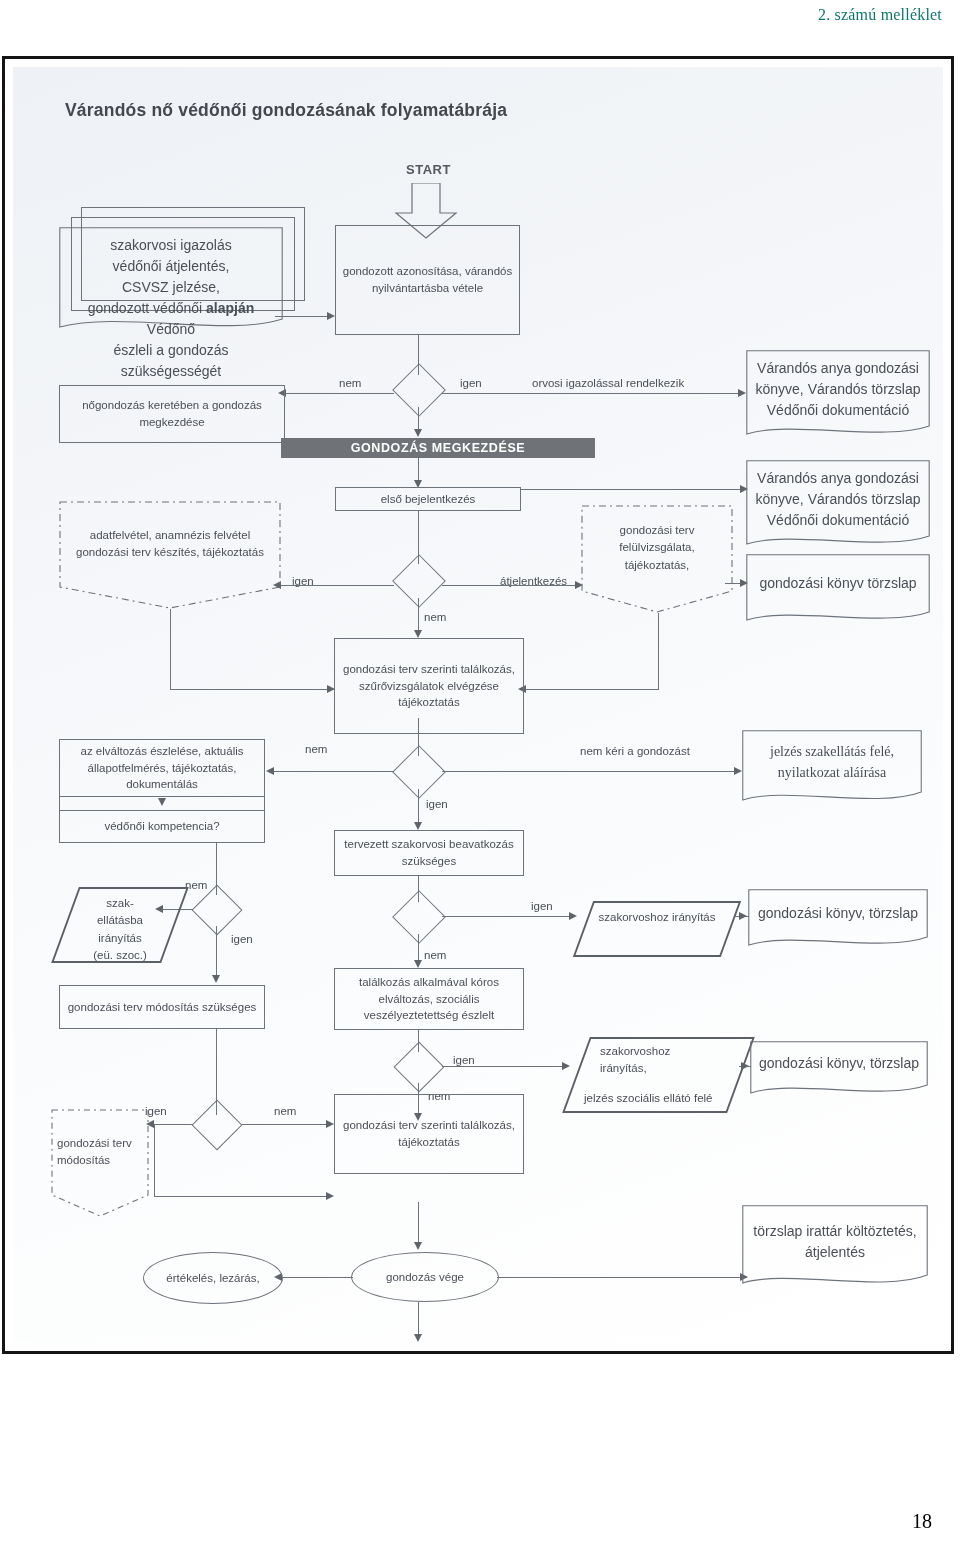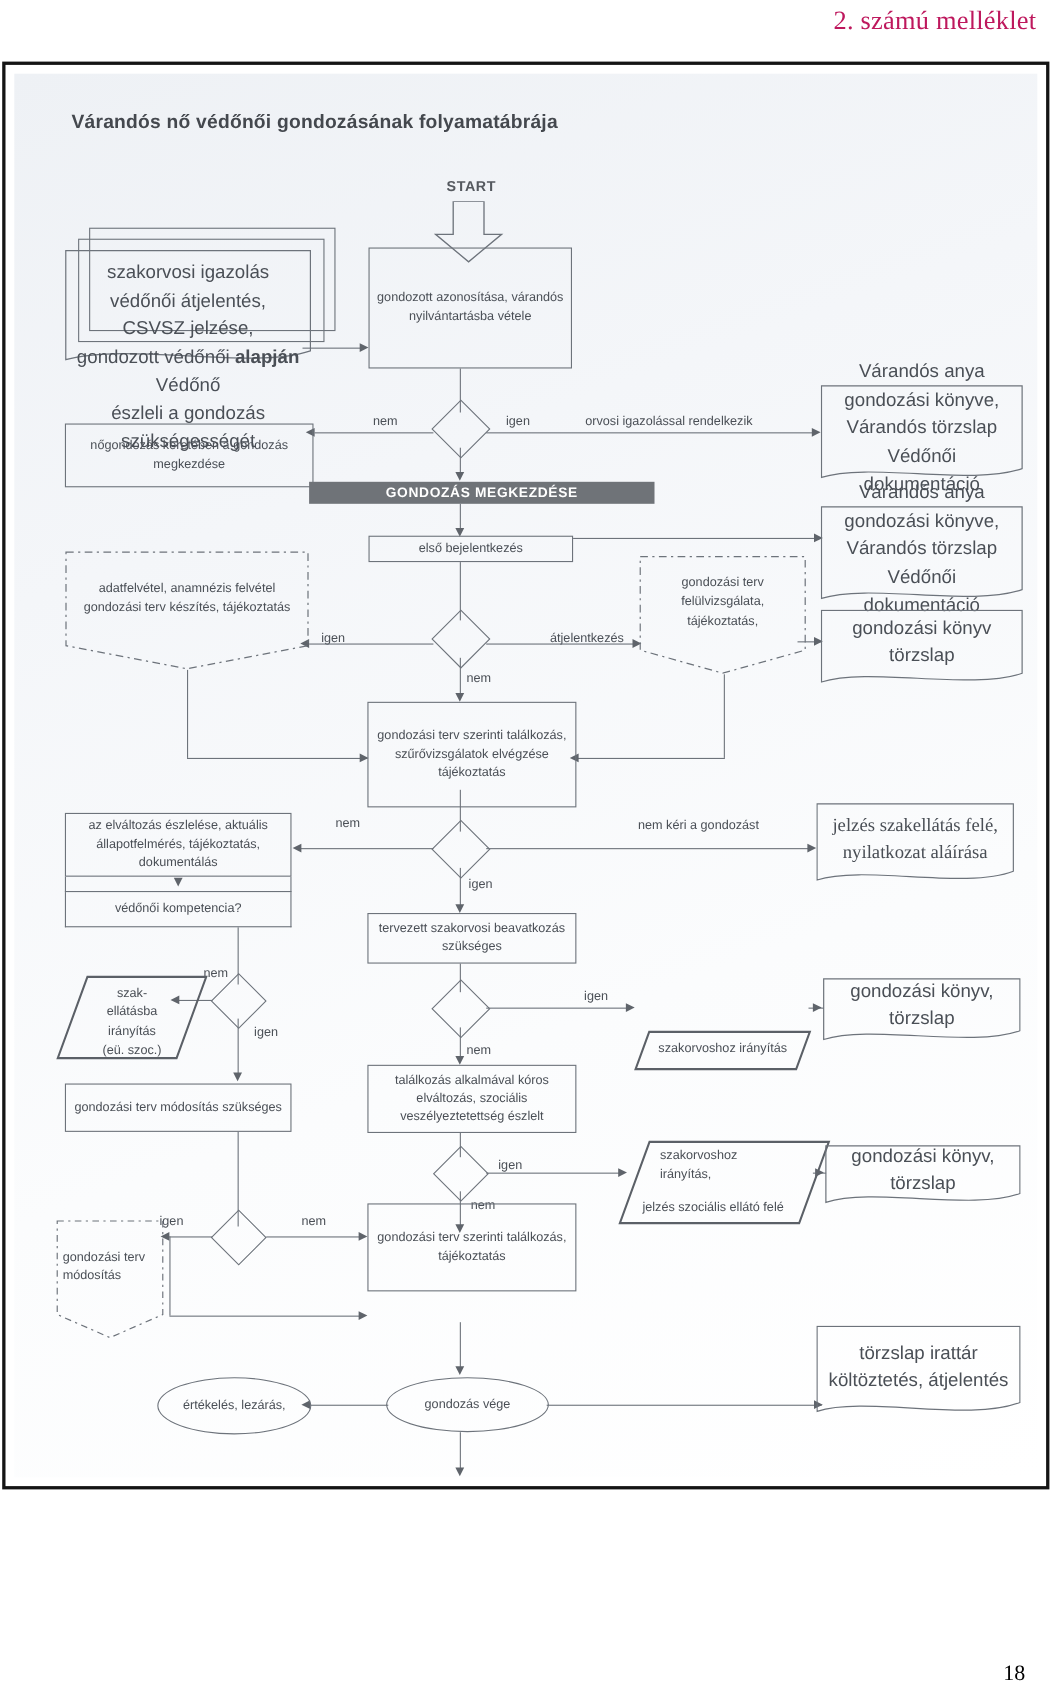--- a/index.html
+++ b/index.html
@@ -6,21 +6,21 @@
   html,body{margin:0;padding:0;background:#ffffff;}
   body{
     width:960px;height:1547px;position:relative;overflow:hidden;
     font-family:"Liberation Sans","DejaVu Sans",sans-serif;
     color:#1a1a1a;
   }
   
   .page-header{
     position:absolute;top:6px;right:18px;
     font-family:"Liberation Serif","DejaVu Serif",serif;
-    font-size:24px;color:#be185d;letter-spacing:.2px;
+    font-size:16px;color:#0f766e;letter-spacing:.2px;
   }
   .page-number{
     position:absolute;bottom:14px;right:28px;
     font-family:"Liberation Serif","DejaVu Serif",serif;
     font-size:20px;color:#000;
   }
 
   
   .figure-frame{
     position:absolute;left:2px;top:56px;width:952px;height:1298px;
@@ -63,21 +63,21 @@
     transform:skewX(-20deg);
   }
   .para .ptext{position:absolute;inset:0;display:flex;align-items:center;justify-content:center;
      text-align:center;font-size:11.5px;color:#4a4f56;line-height:1.5;}
 
   
   .docshape{position:absolute;}
   .docshape svg{position:absolute;left:0;top:0;width:100%;height:100%;}
   .docshape .dtext{position:absolute;left:0;right:0;top:0;bottom:14px;display:flex;
      align-items:center;justify-content:center;text-align:center;
-     font-size:17px;color:#4a4f56;line-height:1.5;padding:0 6px;box-sizing:border-box;}
+     font-size:14px;color:#4a4f56;line-height:1.5;padding:0 6px;box-sizing:border-box;}
 
   
   .stack-layer{position:absolute;border:1px solid #6d737b;background:transparent;}
 
   
   .shield{position:absolute;}
   .shield svg{position:absolute;left:0;top:0;width:100%;height:100%;}
   .shield .stext{position:absolute;left:0;right:0;top:4px;bottom:26px;display:flex;
      align-items:center;justify-content:center;text-align:center;
      font-size:11.5px;color:#4a4f56;line-height:1.5;padding:0 8px;box-sizing:border-box;}
@@ -310,21 +310,21 @@
 
     <div class="diamond" style="left:379px;top:831px;width:52px;height:36px;">
       <div class="dbox" style="left:8px;top:0px;width:36px;height:36px;"></div>
     </div>
     <div class="elabel" style="left:518px;top:833px;">igen</div>
     <div class="elabel" style="left:411px;top:882px;">nem</div>
 
     <div class="ln lh" style="left:429px;top:849px;width:131px;"></div>
     <div class="arr arr-r" style="left:556px;top:845px;"></div>
 
-    <div class="para" style="left:570px;top:870px;width:148px;height:36px;">
+    <div class="para" style="left:570px;top:834px;width:148px;height:56px;">
       <div class="pbox"></div>
       <div class="ptext" style="display:block;padding-top:8px;">
         <div>szakorvoshoz irányítás</div>
       </div>
     </div>
 
     <div class="ln lh" style="left:722px;top:849px;width:14px;"></div>
     <div class="arr arr-r" style="left:726px;top:845px;"></div>
 
     <div class="docshape" style="left:735px;top:822px;width:180px;height:62px;">

